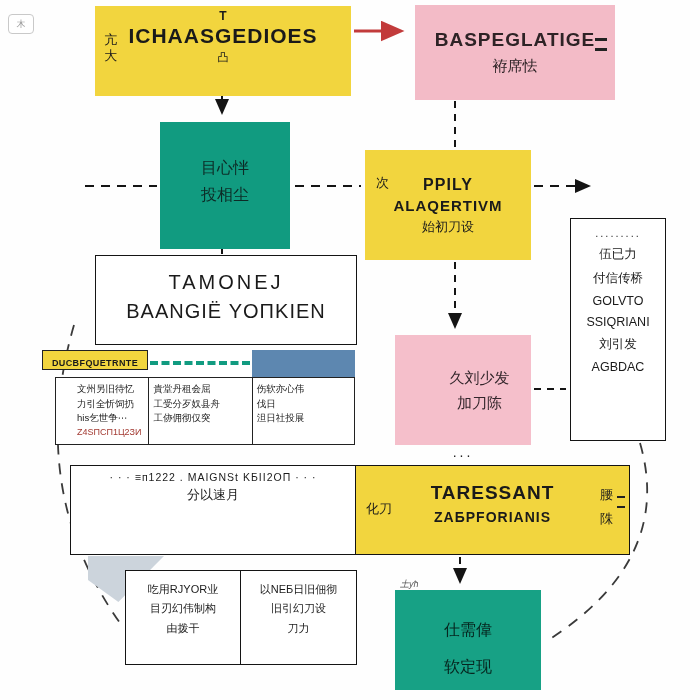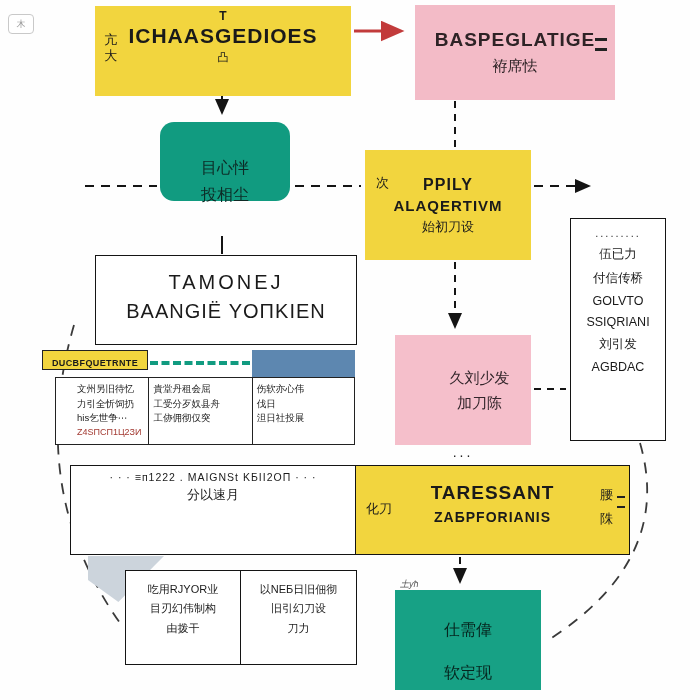--- a/index.html
+++ b/index.html
@@ -21,21 +21,21 @@
   .node-yellow-a .side{position:absolute;left:9px;top:26px;width:1.05em;font-size:13px;line-height:1.2;word-break:break-all;}
   .node-yellow-a .foot{margin-top:2px;font-size:11px;}
 
   
   .node-pink-a{left:415px;top:5px;width:200px;height:95px;background:#F3BBC7;}
   .node-pink-a .title{margin-top:24px;font-size:19px;font-weight:bold;letter-spacing:1px;color:#2e2326;}
   .node-pink-a .subtitle{margin-top:6px;font-size:15px;color:#2e2326;}
   .tickbar{position:absolute;width:12px;height:2.5px;background:#222;}
 
   
-  .node-teal-a{left:160px;top:122px;width:130px;height:79px;background:#119B80;color:#0d2b26;border-radius:14px;}
+  .node-teal-a{left:160px;top:122px;width:130px;height:127px;background:#119B80;color:#0d2b26;}
   .node-teal-a .l1{margin-top:36px;font-size:16px;}
   .node-teal-a .l2{margin-top:6px;font-size:16px;}
 
   
   .node-yellow-b{left:365px;top:150px;width:166px;height:110px;background:#F2D53E;}
   .node-yellow-b .side{position:absolute;left:11px;top:24px;font-size:13px;}
   .node-yellow-b .l1{margin-top:26px;font-size:16px;font-weight:bold;letter-spacing:1px;}
   .node-yellow-b .l2{margin-top:3px;font-size:15px;font-weight:bold;letter-spacing:1px;}
   .node-yellow-b .l3{margin-top:4px;font-size:13px;}
 
@@ -91,21 +91,21 @@
   
   .node-bottom-left{left:125px;top:570px;width:232px;height:95px;border:1.5px solid #141414;background:#fff;display:flex;}
   .bl-col{box-sizing:border-box;padding-top:9px;text-align:center;font-size:11px;line-height:1.75;}
   .bl-col.c1{width:115px;border-right:1.5px solid #141414;}
   .bl-col.c2{flex:1;}
 
   
   .node-teal-b{left:395px;top:590px;width:146px;height:100px;background:#17A185;color:#06261f;}
   .node-teal-b .tag{position:absolute;left:5px;top:-12px;font-size:9px;color:#555;font-style:italic;}
   .node-teal-b .l1{margin-top:30px;font-size:16px;}
-  .node-teal-b .l2{margin-top:22px;font-size:16px;}
+  .node-teal-b .l2{margin-top:16px;font-size:16px;}
 </style>
 </head>
 <body>
 
 <div class="stage">
 
   <svg class="overlay" viewBox="0 0 700 700">
     <defs>
       <marker id="arrow-black" markerWidth="9" markerHeight="8" refX="6.5" refY="3.5" orient="auto">
         <path d="M0,0 L8,3.5 L0,7 Z" fill="#141414"></path>

